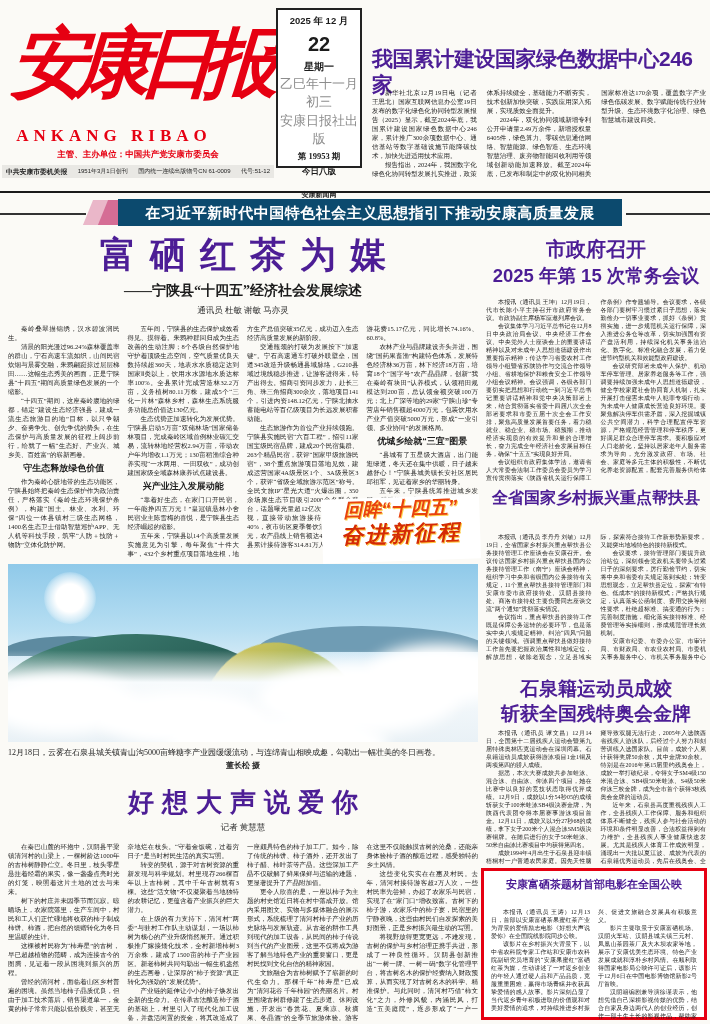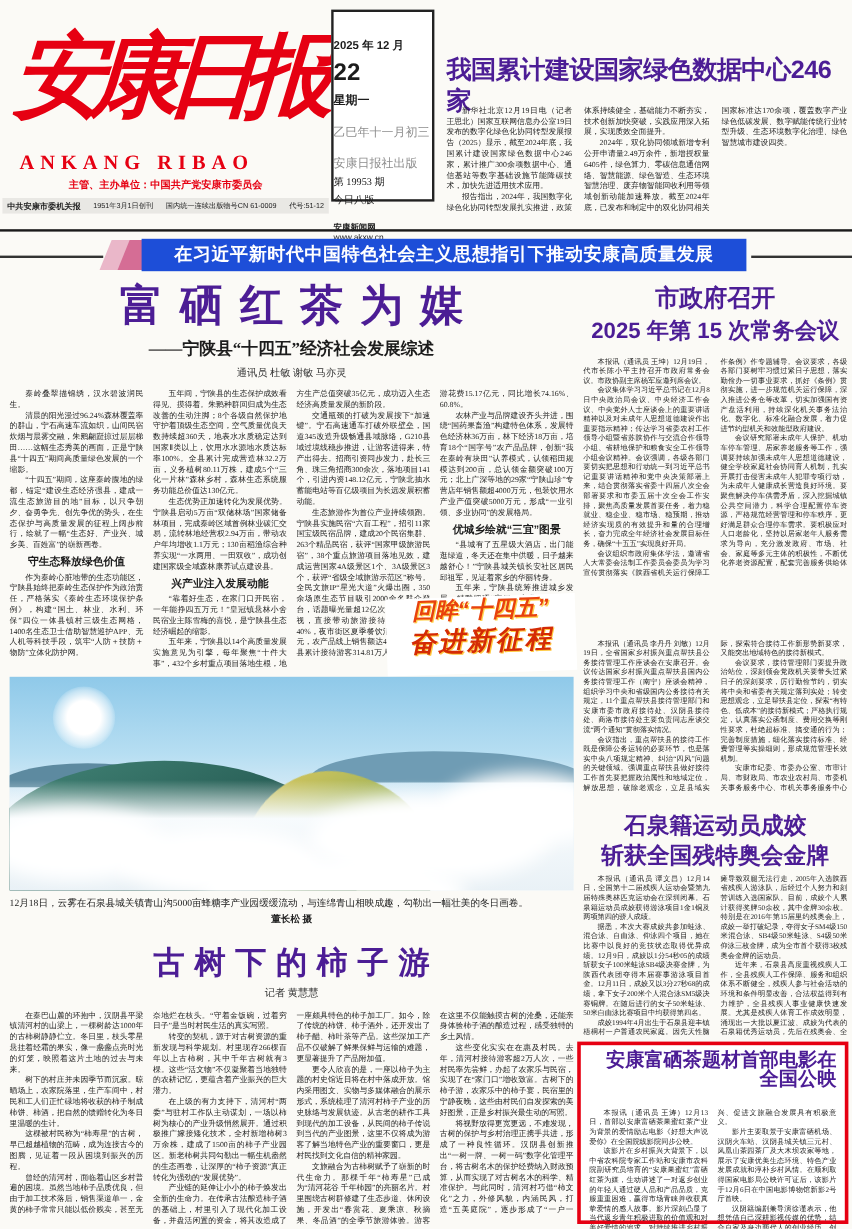--- a/index.html
+++ b/index.html
@@ -23,38 +23,38 @@
               font-family:"DejaVu Serif",serif;transform:skewX(-3deg);text-align:center}
   .mast-latin{left:0;top:126px;width:228px;text-align:center;color:#e60012;font-weight:bold;
               font-size:17px;letter-spacing:5px;font-family:"Liberation Serif",serif}
   .mast-organ{left:0;top:149px;width:276px;text-align:center;color:#e60012;font-weight:bold;
               font-size:8.5px;font-family:"Liberation Sans",sans-serif}
   .mast-strip{left:2px;top:165px;width:272px;height:13px;background:#e9e8e4;display:flex;
               align-items:center;justify-content:space-between;padding:0 4px;box-sizing:border-box;
               font-size:6px;color:#222;font-family:"Liberation Sans",sans-serif;white-space:nowrap}
   .mast-strip b{font-size:6.8px}
   .datebox{left:276px;top:8px;width:86px;height:160px;border:2px solid #222;background:#fff;
-           box-sizing:border-box;padding-top:22px}
+           box-sizing:border-box;text-align:center;padding-top:5px}
   .datebox .l1{font-size:9.5px;font-weight:bold;font-family:"Liberation Sans",sans-serif}
   .datebox .day{font-size:20px;line-height:32px;font-weight:bold;font-family:"Liberation Sans",sans-serif}
   .datebox .wk{font-size:10px;font-weight:bold}
-  .datebox .gray{font-size:10px;color:#8d8d8d;margin-top:12px}
-  .datebox .iss{font-size:8.5px;font-weight:normal;margin-top:3px}
+  .datebox .gray{font-size:13px;color:#8d8d8d;margin-top:1px}
+  .datebox .iss{font-size:8.5px;font-weight:bold;margin-top:3px}
   .datebox .site{font-size:7px;font-weight:bold;margin-top:12px}
   .datebox .url{font-size:7px;font-family:"Liberation Sans",sans-serif}
   .page-rule{left:0;top:191px;width:710px;height:2px;background:#1a1a1a}
 
   
   .nat-head{left:372px;top:46px;width:334px;font-size:21px;line-height:26px;letter-spacing:-0.5px}
   .nat-body{left:372px;top:88px;width:334px;height:98px;column-count:3;column-gap:10px}
 
   
   .banner{left:0;top:199px;width:710px;height:28px}
   .banner .line{position:absolute;top:14px;height:1.5px;background:#333}
-  .banner .bar{position:absolute;left:118px;top:0;width:504px;height:27px;background:#1d4ed8;
+  .banner .bar{position:absolute;left:118px;top:0;width:504px;height:27px;background:#0c4a6e;
                color:#fff;font-family:"Liberation Sans",sans-serif;font-weight:700;font-size:15px;
                line-height:27px;text-align:center;letter-spacing:0.5px}
   .banner .chv{position:absolute;top:1px;width:22px;height:25px;transform:skewX(-22deg)}
 
   
   .main-head{left:8px;top:233px;width:470px;font-size:36px;line-height:44px;letter-spacing:14px;text-indent:14px}
   .main-sub{left:8px;top:282px;width:470px;font-size:14px;font-weight:bold}
   .main-by{left:8px;top:305px;width:470px;font-size:8.5px;color:#333}
   .main-body{left:8px;top:324px;width:470px;height:238px;column-count:4;column-gap:8px}
   .promo{left:322px;top:497px;width:158px;height:64px;background:#fff;transform:rotate(-2deg);
@@ -65,21 +65,21 @@
   
   .gov-h1{left:486px;top:236px;width:220px;font-size:20px;line-height:26px}
   .gov-h2{left:486px;top:263px;width:220px;font-size:18.5px;line-height:26px}
   .gov-body{left:486px;top:298px;width:220px;height:184px;column-count:2;column-gap:9px}
   .rec-h{left:484px;top:487px;width:224px;font-size:16px;line-height:21px}
   .rec-body{left:486px;top:533px;width:220px;height:138px;column-count:2;column-gap:9px}
   .ath-h{left:484px;top:676px;width:224px;font-size:19px;line-height:25px}
   .ath-body{left:486px;top:729px;width:220px;height:136px;column-count:2;column-gap:9px}
   .movie-box{left:481px;top:868px;width:226px;height:152px;border:3px solid #e60012;background:#fff;
              box-sizing:border-box;padding:5px 7px}
-  .movie-h{font-size:16px;line-height:16px;text-align:right;margin-bottom:16px}
+  .movie-h{font-size:11px;line-height:16px;text-align:center;margin-bottom:16px}
   .movie-body{height:118px;column-count:2;column-gap:8px}
 
   
   .photo{left:8px;top:564px;width:470px;height:178px;overflow:hidden;
          background:linear-gradient(180deg,#8fc9e9 0%,#b6def2 36%,#dcedf7 58%,#eef7fb 100%)}
   .sun{position:absolute;left:36px;top:8px;width:52px;height:52px;border-radius:50%;
        background:radial-gradient(circle,#ffffff 0 38%,rgba(255,255,255,.45) 62%,rgba(255,255,255,0) 75%)}
   .mtn{position:absolute;filter:blur(.4px)}
   .m-far{left:250px;top:62px;width:230px;height:26px;background:#6f9cb4;border-radius:45% 55% 0 0/90% 90% 0 0}
   .m-far2{left:-10px;top:72px;width:150px;height:20px;background:#5d8aa0;border-radius:50% 50% 0 0/100% 100% 0 0}
@@ -172,20 +172,21 @@
 <div class="abs gov-h1 hd center">市政府召开</div>
 <div class="abs gov-h2 hd center">2025 年第 15 次常务会议</div>
 <div class="abs gov-body body-sm jus cols">
     <p class="para">本报讯（通讯员 王坤）12月19日，代市长陈小平主持召开市政府常务会议。市政协副主席杨军应邀列席会议。</p>
     <p class="para">会议集体学习习近平总书记在12月8日中央政治局会议、中央经济工作会议、中央党外人士座谈会上的重要讲话精神以及对未成年人思想道德建设作出重要指示精神；传达学习省委农村工作领导小组暨省苏陕协作与交流合作领导小组、省耕地保护和粮食安全工作领导小组会议精神。会议强调，各级各部门要切实把思想和行动统一到习近平总书记重要讲话精神和党中央决策部署上来，结合贯彻落实省委十四届八次全会部署要求和市委五届十次全会工作安排，聚焦高质量发展首要任务，着力稳就业、稳企业、稳市场、稳预期，推动经济实现质的有效提升和量的合理增长，奋力完成全年经济社会发展目标任务，确保“十五五”实现良好开局。</p>
     <p class="para">会议组织市政府集体学法，邀请省人大常委会法制工作委员会委员为学习宣传贯彻落实《陕西省机关运行保障工作条例》作专题辅导。会议要求，各级各部门要树牢习惯过紧日子思想，落实勤俭办一切事业要求，抓好《条例》贯彻实施，进一步规范机关运行保障，深入推进公务仓等改革，切实加强国有资产盘活利用，持续深化机关事务法治化、数字化、标准化融合发展，着力促进节约型机关和效能型政府建设。</p>
     <p class="para">会议研究部署未成年人保护、机动车停车管理、居家养老服务等工作，强调要持续加强未成年人思想道德建设，健全学校家庭社会协同育人机制，扎实开展打击侵害未成年人犯罪专项行动，为未成年人健康成长营造良好环境。要聚焦解决停车供需矛盾，深入挖掘城镇公共空间潜力，科学合理配置停车资源，严格规范经营管理和停车秩序，更好满足群众合理停车需求。要积极应对人口老龄化，坚持以居家老年人服务需求为导向，充分激发政府、市场、社会、家庭等多元主体的积极性，不断优化养老资源配置，配套完善服务供给体系，促进养老服务高质量发展。会议还研究了其他事项。</p>
   </div>
 
 <div class="abs rec-h hd center">
+  <div>全省国家乡村振兴重点帮扶县</div>
 </div>
 <div class="abs rec-body body-sm jus cols">
     <p class="para">本报讯（通讯员 李丹丹 刘敏）12月19日，全省国家乡村振兴重点帮扶县公务接待管理工作座谈会在安康召开。会议传达国家乡村振兴重点帮扶县国内公务接待管理工作（南宁）座谈会精神，组织学习中央和省级国内公务接待有关规定，11个重点帮扶县接待管理部门和安康市委市政府接待处、汉阴县接待处、商洛市接待处主要负责同志座谈交流“两个通知”贯彻落实情况。</p>
     <p class="para">会议指出，重点帮扶县的接待工作既是保障公务运转的必要环节，也是落实中央八项规定精神、纠治“四风”问题的关键领域。强调重点帮扶县做好接待工作首先要把握政治属性和地域定位，解放思想，破除老观念，立足县域实际，探索符合接待工作新形势新要求，又能突出地域特色的接待新模式。</p>
     <p class="para">会议要求，接待管理部门要提升政治站位，深刻领会党政机关要带头过紧日子的深刻要求，厉行勤俭节约，切实将中央和省委有关规定落到实处；转变思想观念，立足帮扶县定位，探索“有特色、低成本”的接待新模式；严格执行规定，认真落实公函制度、费用交换等刚性要求，杜绝超标准、搞变通的行为；完善制度措施，细化落实接待标准、经费管理等实操细则，形成规范管理长效机制。</p>
     <p class="para">安康市纪委、市委办公室、市审计局、市财政局、市农业农村局、市委机关事务服务中心、市机关事务服务中心及非重点帮扶县接待管理部门负责同志参加或列席会议。</p>
   </div>
 
 <div class="abs ath-h hd center">
   <div>石泉籍运动员成姣</div>
@@ -217,21 +218,21 @@
   <div class="cloudfloor"></div>
   <div class="puff" style="left:-20px;top:110px;width:150px;height:60px"></div>
   <div class="puff" style="left:90px;top:126px;width:170px;height:56px"></div>
   <div class="puff" style="left:250px;top:100px;width:200px;height:70px"></div>
   <div class="puff" style="left:360px;top:80px;width:140px;height:60px"></div>
   <div class="puff" style="left:160px;top:150px;width:220px;height:60px"></div>
 </div>
 <div class="abs caption jus">12月18日，云雾在石泉县城关镇青山沟5000亩蜂糖李产业园缓缓流动，与连绵青山相映成趣，勾勒出一幅壮美的冬日画卷。</div>
 <div class="abs credit">董长松 摄</div>
 
-<div class="abs per-h hd center">古树下的柿子游</div>
+<div class="abs per-h hd center">好想大声说爱你</div>
 <div class="abs per-by center">记者 黄慧慧</div>
 <div class="abs per-body body-md jus cols">
     <p class="para">在秦巴山麓的环抱中，汉阴县平梁镇清河村的山梁上，一棵树龄达1000年的古柿树静静伫立。冬日里，枝头零星悬挂着经霜的果实，像一盏盏点亮时光的灯笼，映照着这片土地的过去与未来。</p>
     <p class="para">树下的村庄并未因季节而沉寂。晾晒场上，农家院落里，生产车间中，村民和工人们正忙碌地将收获的柿子制成柿饼、柿酒，把自然的馈赠转化为冬日里温暖的生计。</p>
     <p class="para">这棵被村民称为“柿寿星”的古树，早已超越植物的范畴，成为连接古今的图腾，见证着一段从困境到振兴的历程。</p>
     <p class="para">曾经的清河村，面临着山区乡村普遍的困境。虽然当地柿子品质优良，但由于加工技术落后，销售渠道单一，金黄的柿子常常只能以低价贱卖，甚至无奈地烂在枝头。“守着金饭碗，过着穷日子”是当时村民生活的真实写照。</p>
     <p class="para">转变的契机，源于对古树资源的重新发现与科学规划。村里现存266棵百年以上古柿树，其中千年古树就有3棵。这些“活文物”不仅凝聚着当地独特的农耕记忆，更蕴含着产业振兴的巨大潜力。</p>
     <p class="para">在上级的有力支持下，清河村“两委”与驻村工作队主动谋划，一场以柿树为核心的产业升级悄然展开。通过积极推广嫁接矮化技术，全村新增柿树3万余株，建成了1500亩的柿子产业园区。新老柿树共同勾勒出一幅生机盎然的生态画卷，让深厚的“柿子资源”真正转化为强劲的“发展优势”。</p>
     <p class="para">产业链的延伸让小小的柿子焕发出全新的生命力。在传承古法酿造柿子酒的基础上，村里引入了现代化加工设备，并盘活闲置的资金，将其改造成了一座颇具特色的柿子加工厂。如今，除了传统的柿饼、柿子酒外，还开发出了柿子醋、柿叶茶等产品。这些深加工产品不仅破解了鲜果保鲜与运输的难题，更显著提升了产品附加值。</p>
     <p class="para">更令人欣喜的是，一座以柿子为主题的村史馆近日将在村中落成开放。馆内采用图文、实物与多媒体融合的展示形式，系统梳理了清河村柿子产业的历史脉络与发展轨迹。从古老的耕作工具到现代的加工设备，从民间的柿子传说到当代的产业图景，这里不仅将成为游客了解当地特色产业的重要窗口，更是村民找到文化自信的精神家园。</p>

